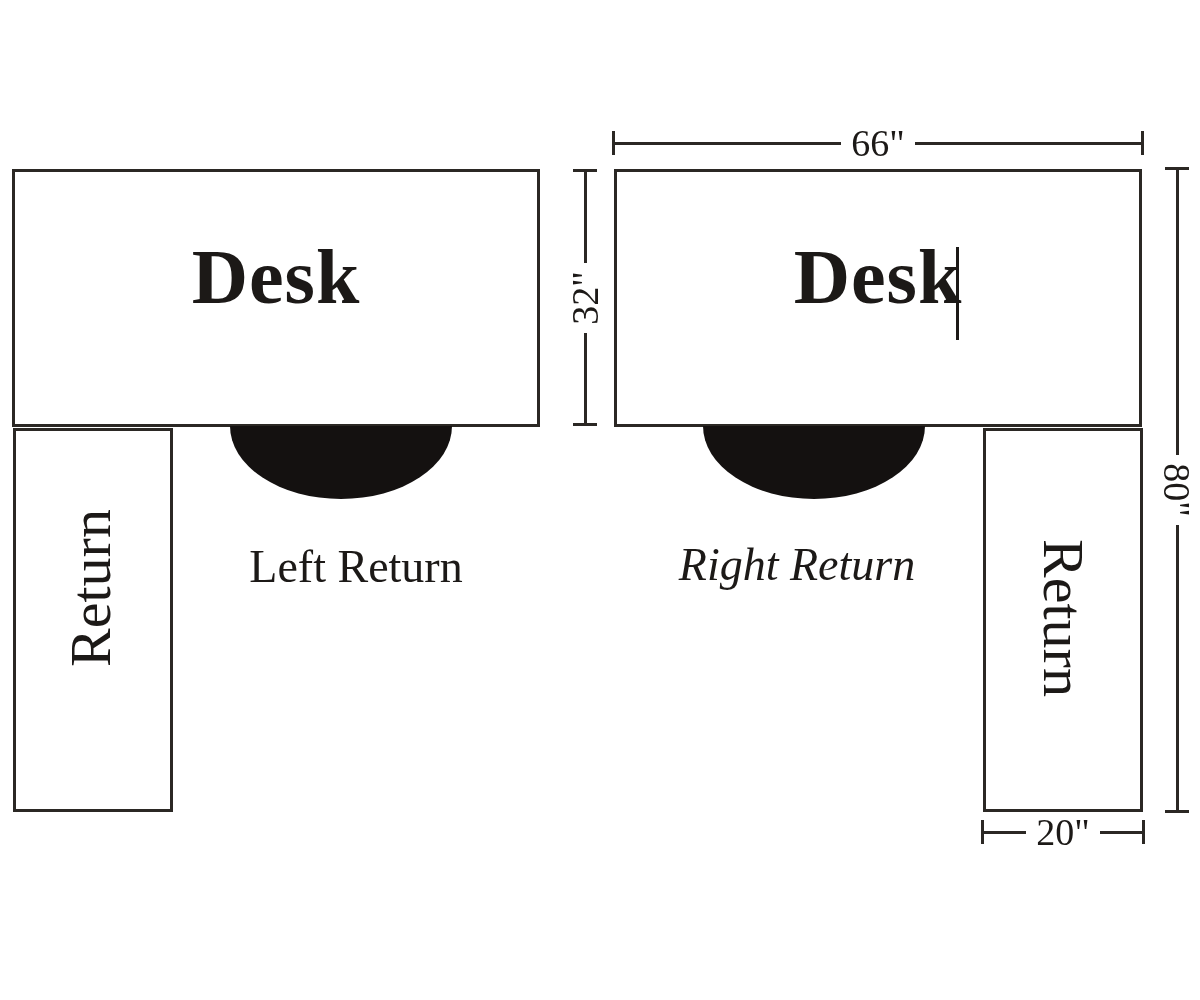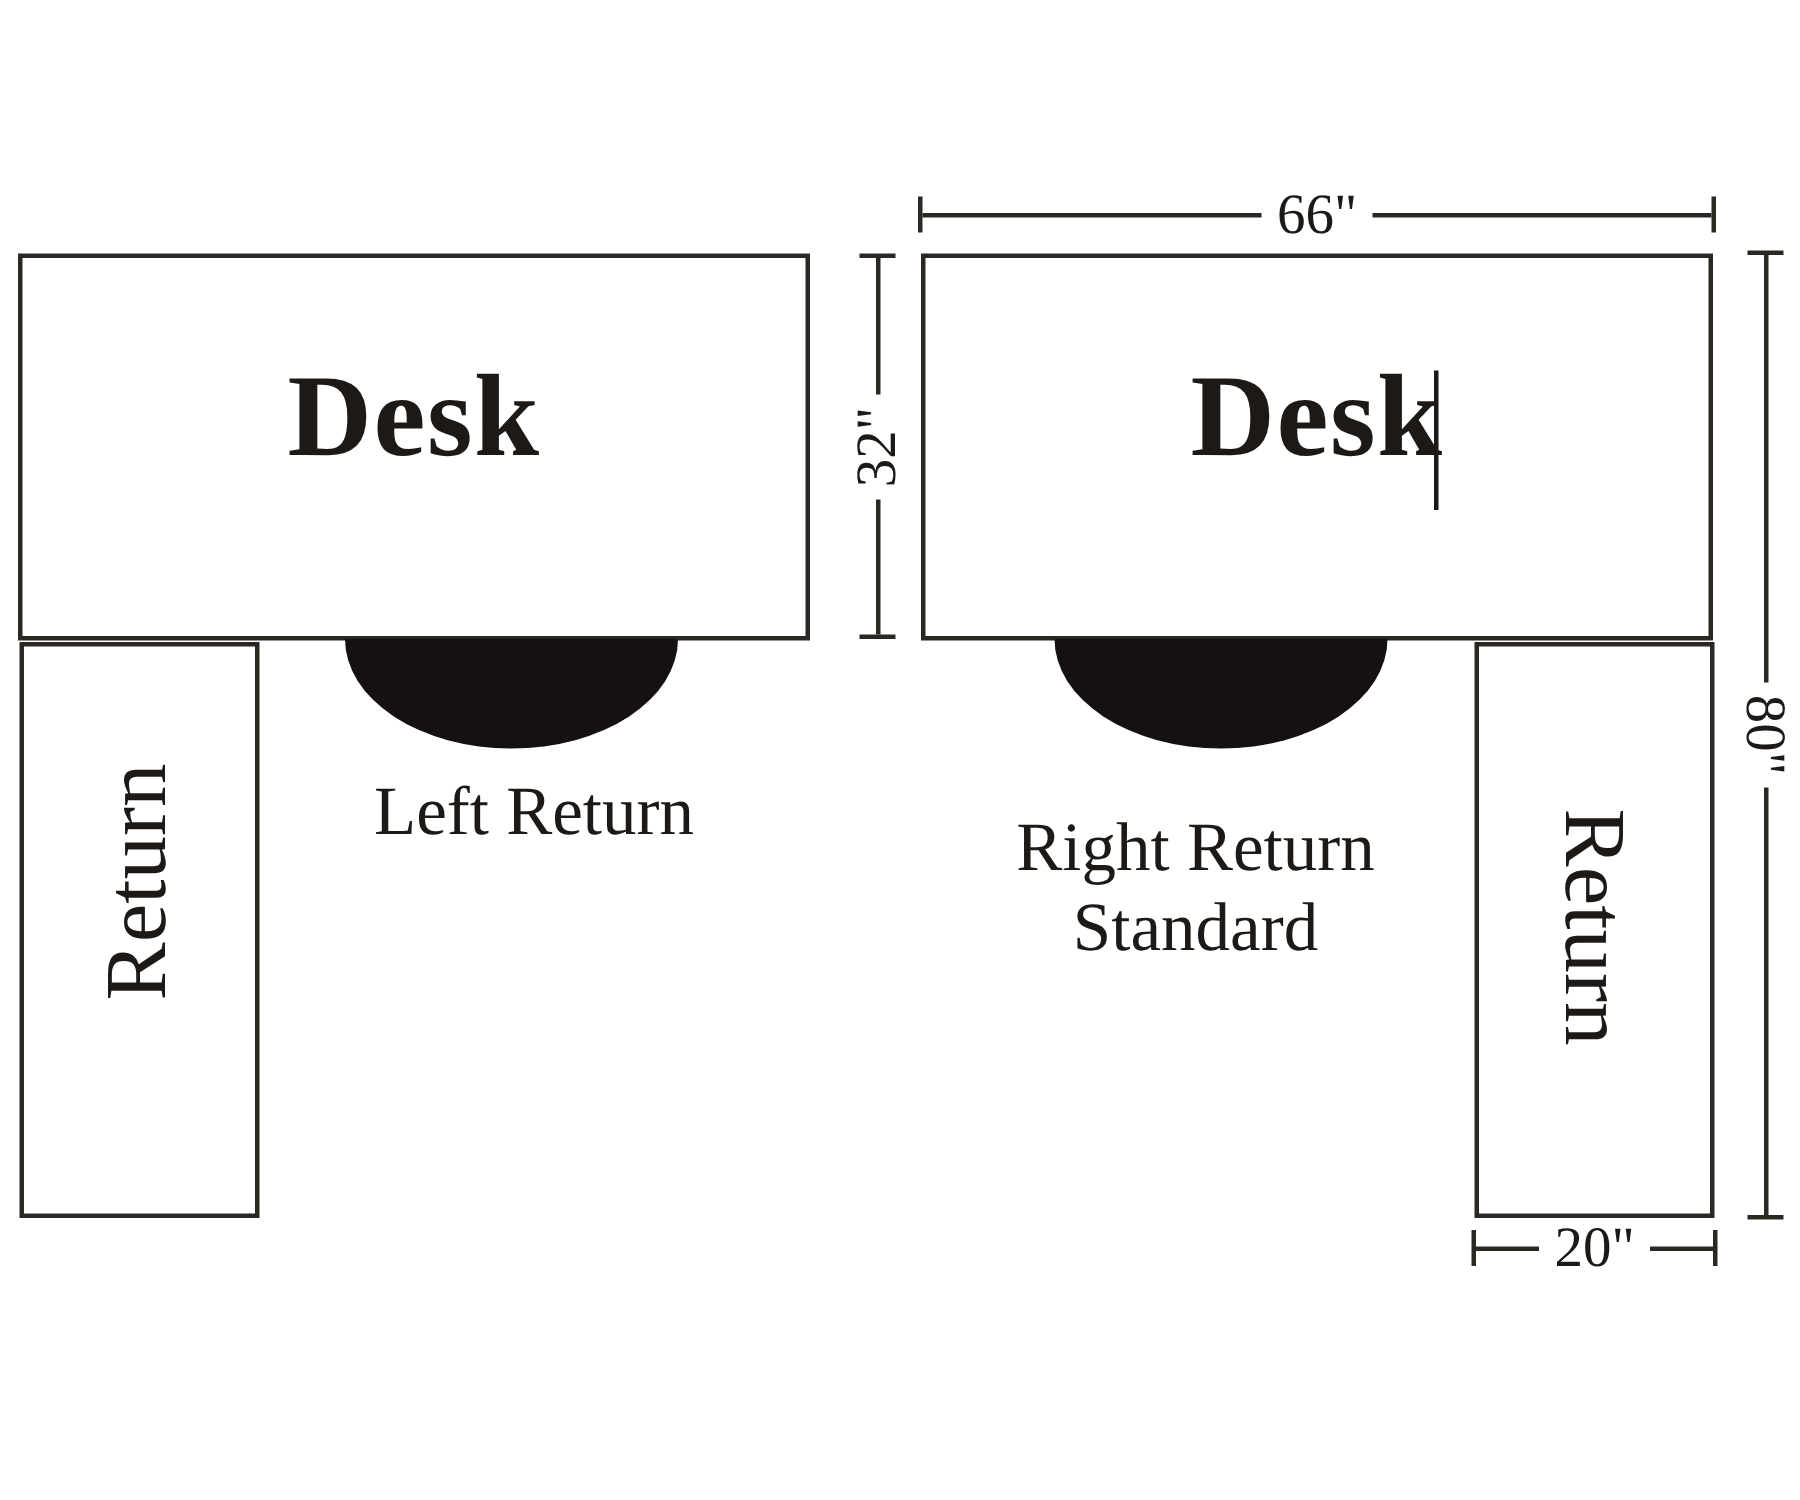--- a/index.html
+++ b/index.html
@@ -86,31 +86,30 @@
 </head>
 <body>
 
 <div class="canvas">
 
   <div class="rect" style="left:12px; top:169px; width:528px; height:258px;"></div>
   <div class="rect" style="left:13px; top:428px; width:160px; height:384px;"></div>
   <div class="seat" style="left:230px; top:426px;"></div>
   <div class="desk-label" style="left:12px; top:238px; width:528px;">Desk</div>
   <div class="return-label rot-ccw" style="left:91px; top:588px;">Return</div>
-  <div class="caption" style="left:170px; top:514px; width:372px;">Left Return</div>
+  <div class="caption" style="left:170px; top:540px; width:372px;">Left Return</div>
 
   <div class="rect" style="left:614px; top:169px; width:528px; height:258px;"></div>
   <div class="rect" style="left:983px; top:428px; width:160px; height:384px;"></div>
   <div class="seat" style="left:703px; top:426px;"></div>
   <div class="desk-label" style="left:614px; top:238px; width:528px;">Desk</div>
   <div class="caret" style="left:956px; top:247px;"></div>
   <div class="return-label rot-cw" style="left:1063px; top:618px;">Return</div>
-  <div class="caption" style="left:610px; top:538px; width:374px;">
+  <div class="caption" style="left:610px; top:538px; width:374px;font-style:italic;">
     <div>Right Return</div>
-    <div>Standard</div>
   </div>
 
   <div class="dim-h" style="left:612px; top:131px; width:532px;">
     <div class="tick"></div>
     <div class="seg"></div>
     <div class="dim-label">66"</div>
     <div class="seg"></div>
     <div class="tick"></div>
   </div>
 

